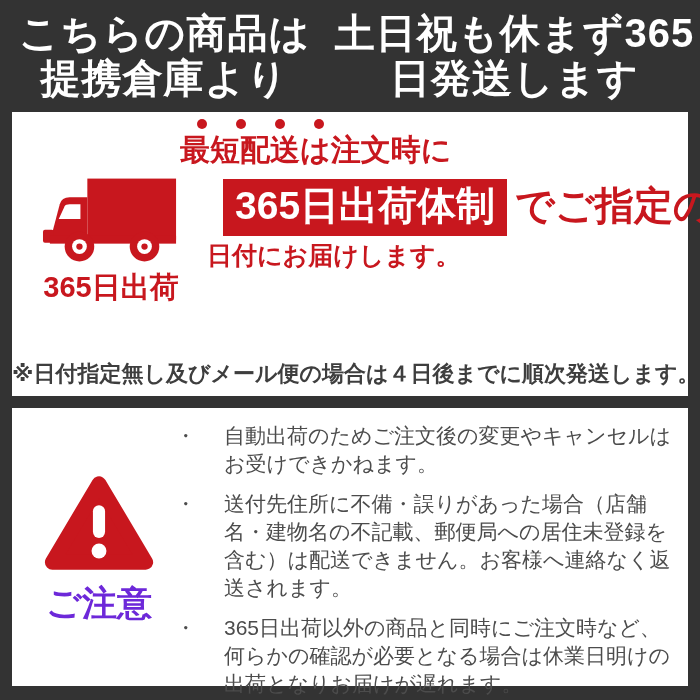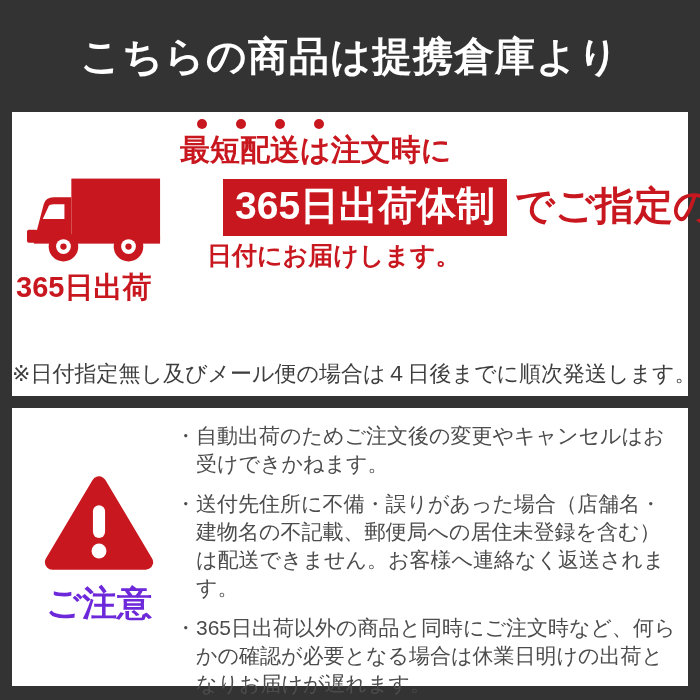--- a/index.html
+++ b/index.html
@@ -23,21 +23,22 @@
     background:#ffffff;
     margin:0 12px;
     position:relative;
     box-sizing:border-box;
   }
   .panel-shipping{height:284px;}
   .panel-caution{margin-top:12px;height:278px;}
 
   
   .truck-col{
-    position:absolute;left:4px;top:62px;width:158px;
+    position:absolute;left:20px;top:62px;width:158px;
+    text-align:center;
   }
   .truck-col svg{display:block;margin:0 auto;}
   .truck-label{
     margin-top:4px;
     color:#c8171e;font-weight:bold;font-size:29px;letter-spacing:0;
     white-space:nowrap;
   }
   
   .ship-main{
     position:absolute;left:168px;top:6px;right:8px;
@@ -65,21 +66,21 @@
     background:#c8171e;color:#ffffff;
     padding:6px 12px 8px 12px;
     margin-right:8px;
   }
   .headline-last{
     font-size:25px;line-height:1.25;white-space:nowrap;margin-top:4px;margin-left:27px;
   }
   .ship-note{
     position:absolute;left:0;right:0;bottom:7px;
     text-align:left;
-    color:#3e3e3e;font-size:22px;font-weight:normal;letter-spacing:0;
+    color:#3e3e3e;font-size:22px;font-weight:bold;letter-spacing:0;
     white-space:nowrap;
   }
   
   .caution-col{
     position:absolute;left:14px;top:66px;width:146px;text-align:center;
   }
   .caution-col svg{display:block;margin:0 auto;}
   .caution-label{
     margin-top:8px;
     color:#6d28d9;font-weight:bold;font-size:35px;white-space:nowrap;
@@ -89,27 +90,28 @@
     list-style:none;margin:0;padding:0;
   }
   .bullet-item{
     display:flex;
     color:#4c4c4c;font-size:21px;line-height:1.32;
     margin-bottom:13px;
   }
   .bullet-marker{
     flex:0 0 21px;
   }
-  .bullet-text{flex:1;}
+  .bullet-text{flex:1;margin-left:28px;}
 </style>
 </head>
 <body>
 
 <div class="top-banner">
   <div>こちらの商品は提携倉庫より</div>
+  <div>土日祝も休まず365日発送します</div>
 </div>
 
 <div class="panel panel-shipping">
 
   <div class="truck-col">
     <span>
       <svg width="138" height="90" viewBox="0 0 140 90" aria-hidden="true">
 
         <rect x="46" y="4" width="90" height="62" fill="#c8171e"></rect>
 

